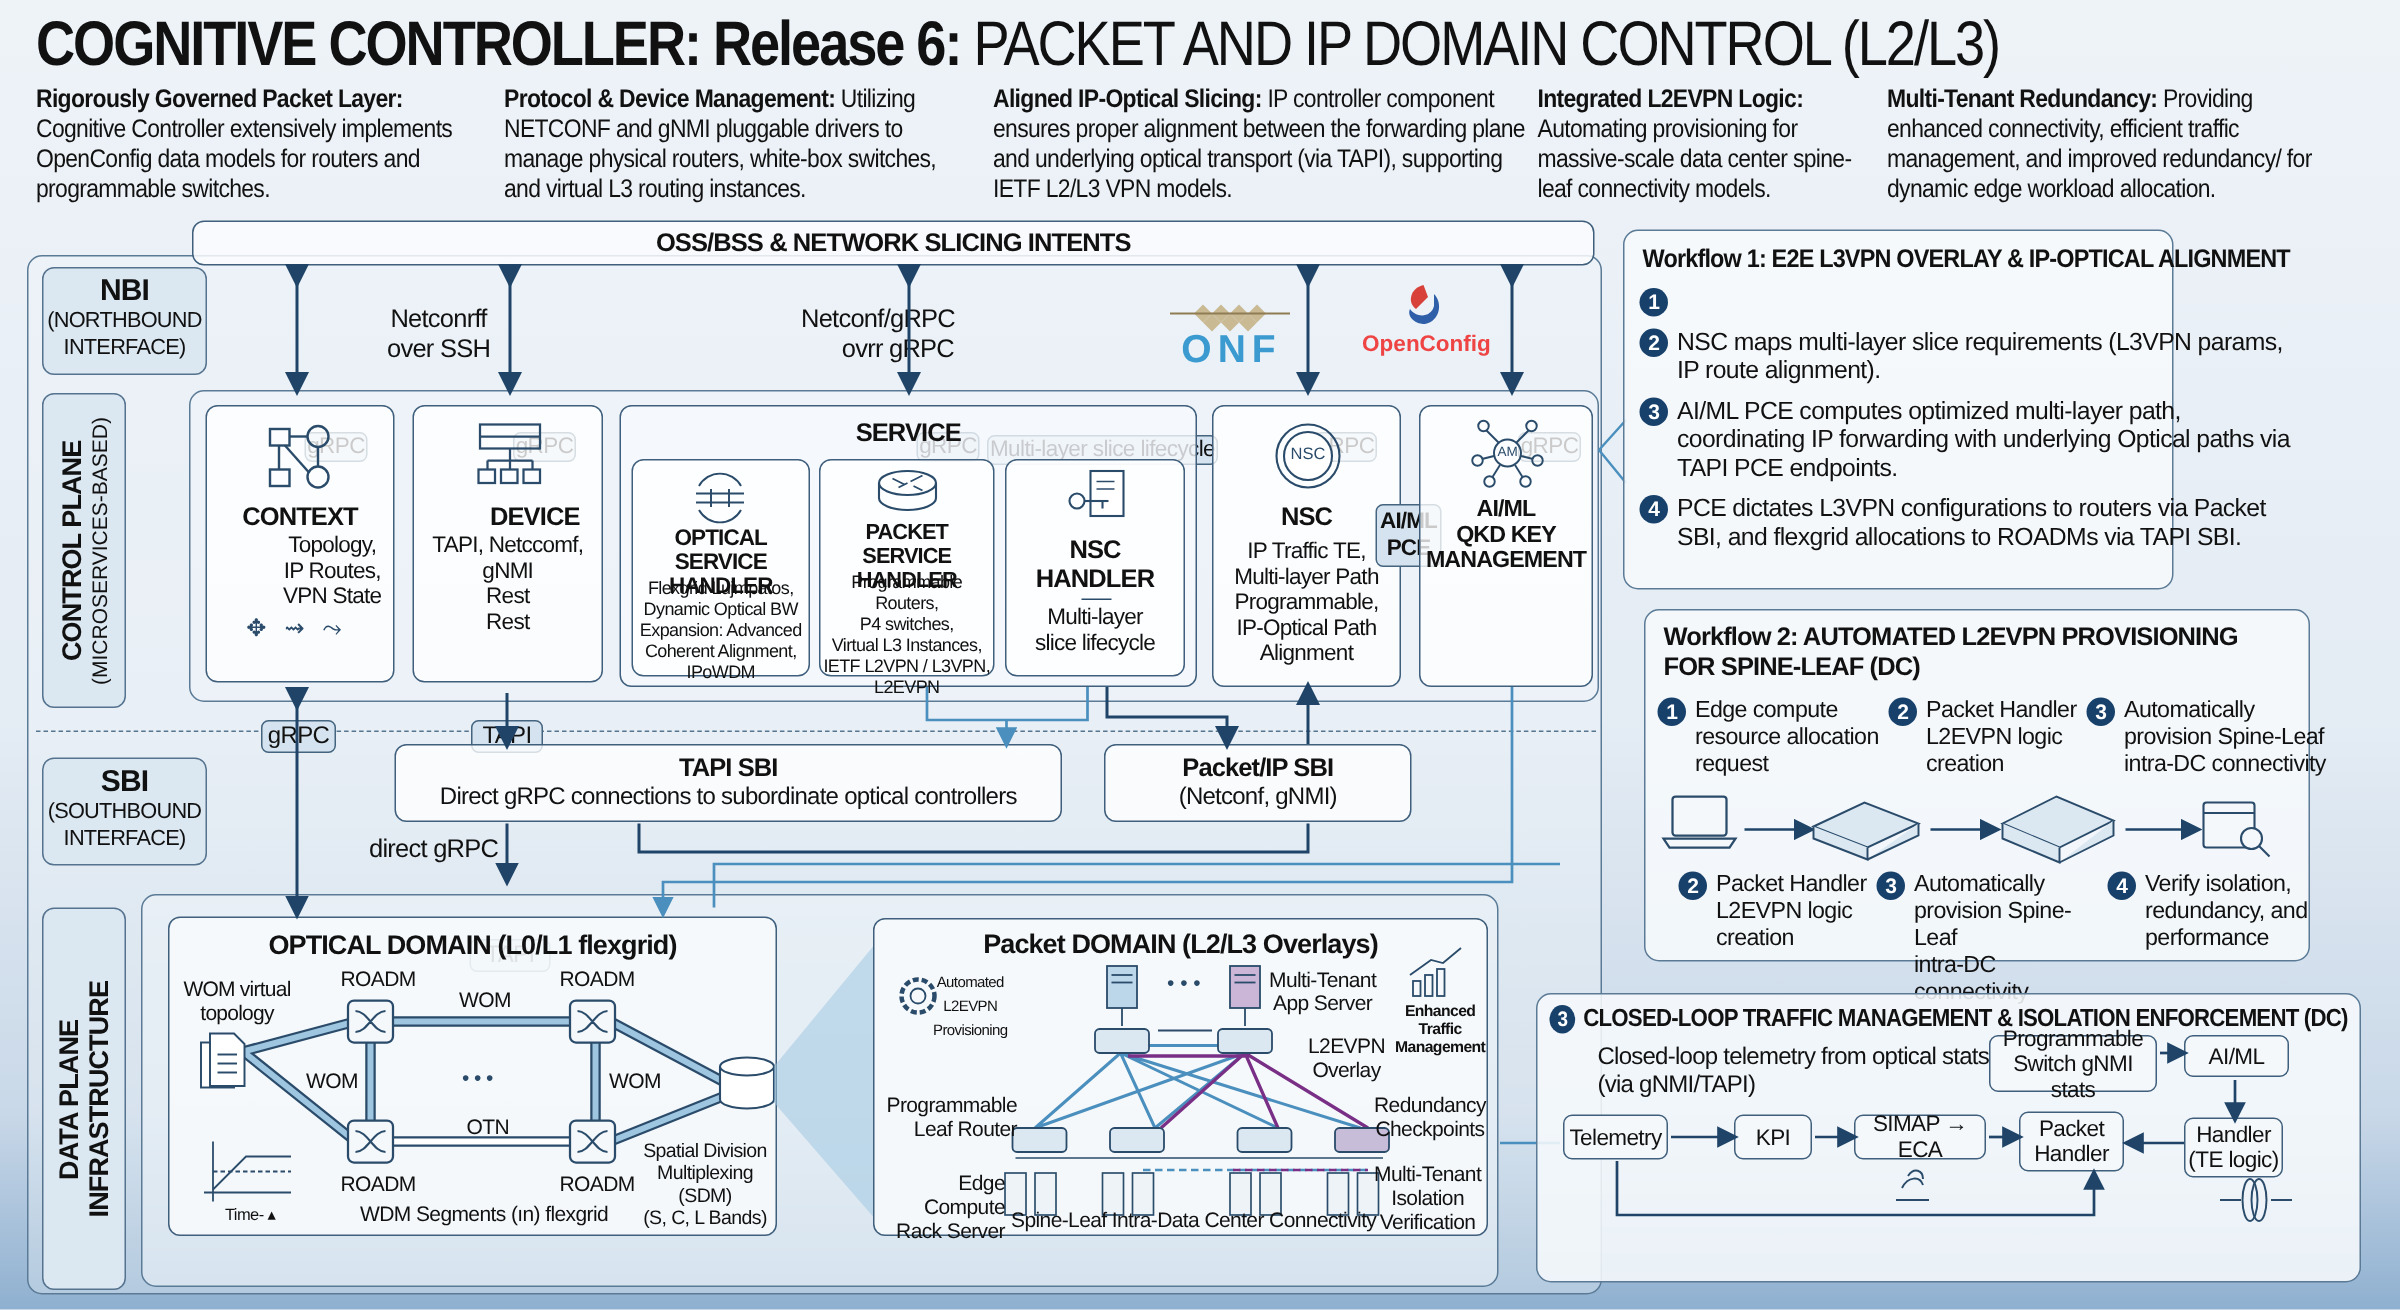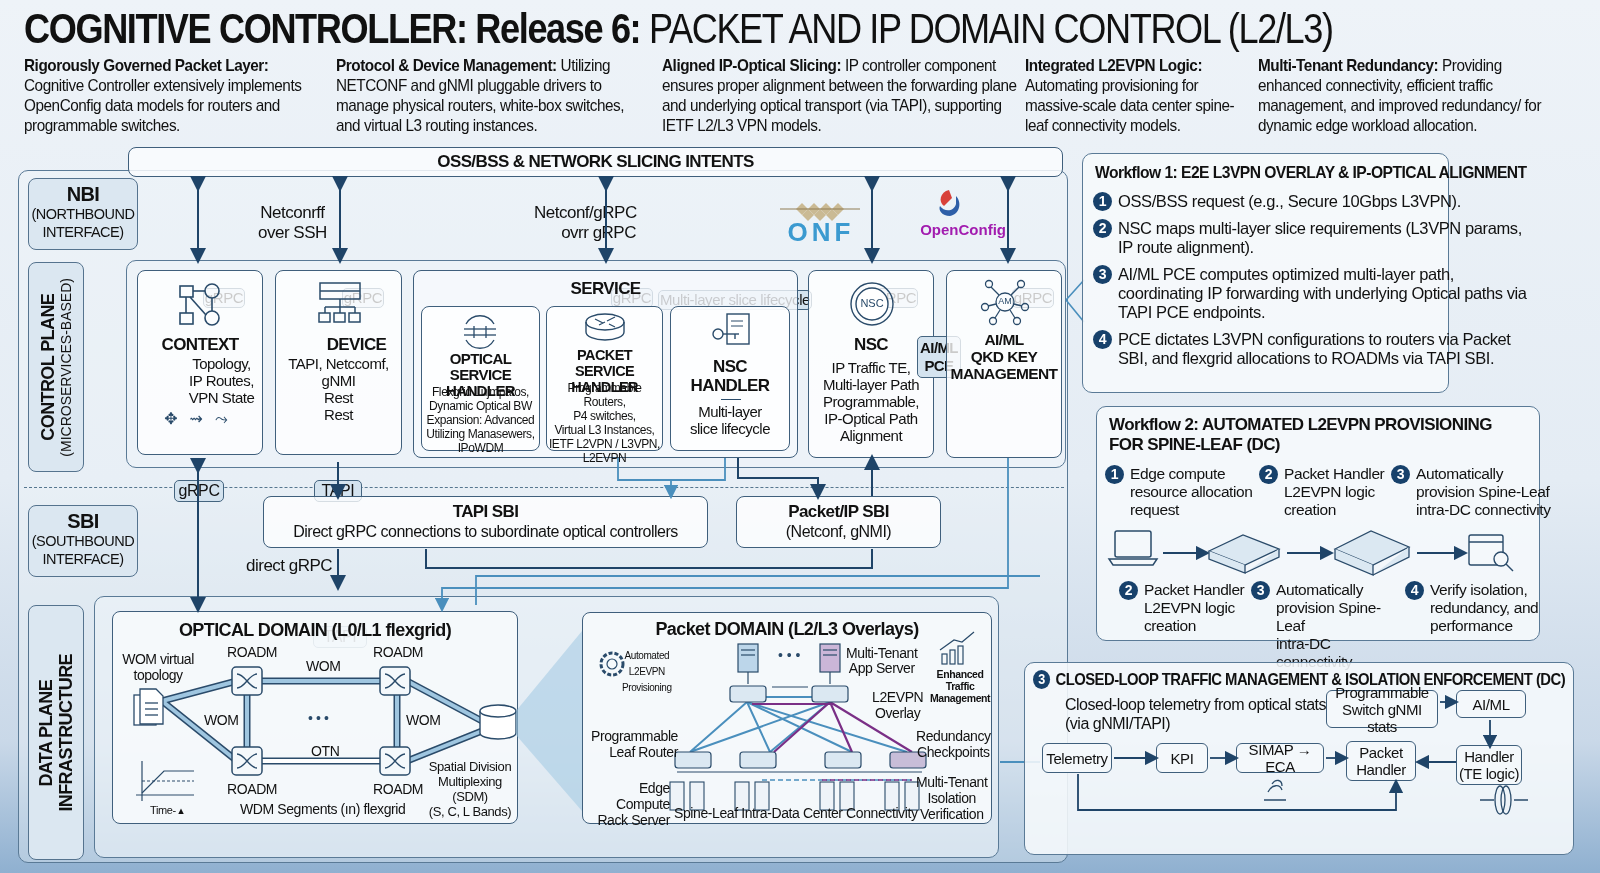--- a/index.html
+++ b/index.html
@@ -114,21 +114,21 @@
     </g>
     <line x1="4" y1="14" x2="84" y2="14" stroke="#8f7c55" stroke-width="1.2"></line>
   </svg>
   <div class="abs" style="left:0;top:22px;width:90px;text-align:center;font-size:26px;color:#3b9ad0;letter-spacing:4px;font-weight:bold;">ONF</div>
 </div>
 <div class="abs" style="left:896px;top:188px;width:110px;height:55px;">
   <svg class="abs" style="left:38px;top:0" width="30" height="32">
     <path d="M15 2 C6 4 4 14 10 18 L18 10 Z" fill="#d8413a"></path>
     <path d="M22 8 C28 14 26 26 16 28 C8 28 4 22 6 18 C10 24 20 24 22 16 Z" fill="#2e5fa8"></path>
   </svg>
-  <div class="abs" style="left:0;top:33px;width:110px;text-align:right;font-size:15px;font-weight:bold;color:#a21caf;">OpenConfig</div>
+  <div class="abs" style="left:0;top:33px;width:110px;text-align:center;font-size:15px;font-weight:bold;color:#ef4444;">OpenConfig</div>
 </div>
 
 <div class="abs panel" style="left:126px;top:260px;width:940px;height:208px;background:rgba(238,244,249,0.55);"></div>
 
 <div class="abs tag" style="left:203px;top:249px;width:42px;"><span>gRPC</span></div>
 <div class="abs tag" style="left:342px;top:249px;width:42px;"><span>gRPC</span></div>
 <div class="abs tag" style="left:611px;top:249px;width:42px;"><span>gRPC</span></div>
 <div class="abs tag" style="left:658px;top:251px;width:154px;font-size:15px;"><span>Multi-layer slice lifecycle</span></div>
 <div class="abs tag" style="left:876px;top:249px;width:42px;"><span>gRPC</span></div>
 <div class="abs tag" style="left:1012px;top:249px;width:42px;"><span>gRPC</span></div>
@@ -198,21 +198,21 @@
     </g>
   </svg>
   <div class="abs h" style="left:0;top:44px;width:100%;font-size:15px;line-height:16px;">
     <div>OPTICAL</div>
     <div>SERVICE HANDLER</div>
   </div>
   <div class="abs sm" style="left:0;top:78px;width:100%;font-size:12px;">
     <div>Flexgrid Lujmpatos,</div>
     <div>Dynamic Optical BW</div>
     <div>Expansion: Advanced</div>
-    <div>Utilizing Manasewers,</div>
+    <div>Coherent Alignment,</div>
     <div>IPoWDM</div>
   </div>
 </div>
 
 <div class="abs box center" style="left:546px;top:306px;width:117px;height:145px;">
   <svg class="abs" style="left:36px;top:4px" width="44" height="34">
     <ellipse cx="22" cy="11" rx="19" ry="8" fill="#fff" stroke="#2a4b6a" stroke-width="1.4"></ellipse>
     <path d="M3 11 v10 a19 8 0 0 0 38 0 v-10" fill="none" stroke="#2a4b6a" stroke-width="1.4"></path>
     <path d="M12 8 l8 4 M24 10 l8 -4 M16 14 l6 -3 M26 13 l6 3" stroke="#2a4b6a" stroke-width="1.2"></path>
   </svg>
@@ -499,21 +499,20 @@
   <g stroke="#4a8fbd" stroke-width="1.6" fill="none">
     <path d="M1066 300 L1084 280 M1066 300 L1084 322"></path>
   </g>
 </svg>
 
 <div class="abs panel" style="left:1082px;top:153px;width:367px;height:240px;background:rgba(246,249,252,0.88);">
   <div class="abs h" style="left:12px;top:9px;font-size:17px;line-height:20px;white-space:nowrap;transform:scaleX(0.92);transform-origin:left top;">Workflow 1: E2E L3VPN OVERLAY &amp; IP-OPTICAL ALIGNMENT</div>
   <div class="abs" style="left:10px;top:38px;width:440px;">
     <div class="wf-step">
         <span class="num">1</span>
-        <span>OSS/BSS request (e.g., Secure 10Gbps L3VPN).</span>
       </div>
     <div class="wf-step">
         <span class="num">2</span>
         <span>NSC maps multi-layer slice requirements (L3VPN params, IP route alignment).</span>
       </div>
     <div class="wf-step">
         <span class="num">3</span>
         <span>AI/ML PCE computes optimized multi-layer path, coordinating IP forwarding with underlying Optical paths via TAPI PCE endpoints.</span>
       </div>
     <div class="wf-step">

